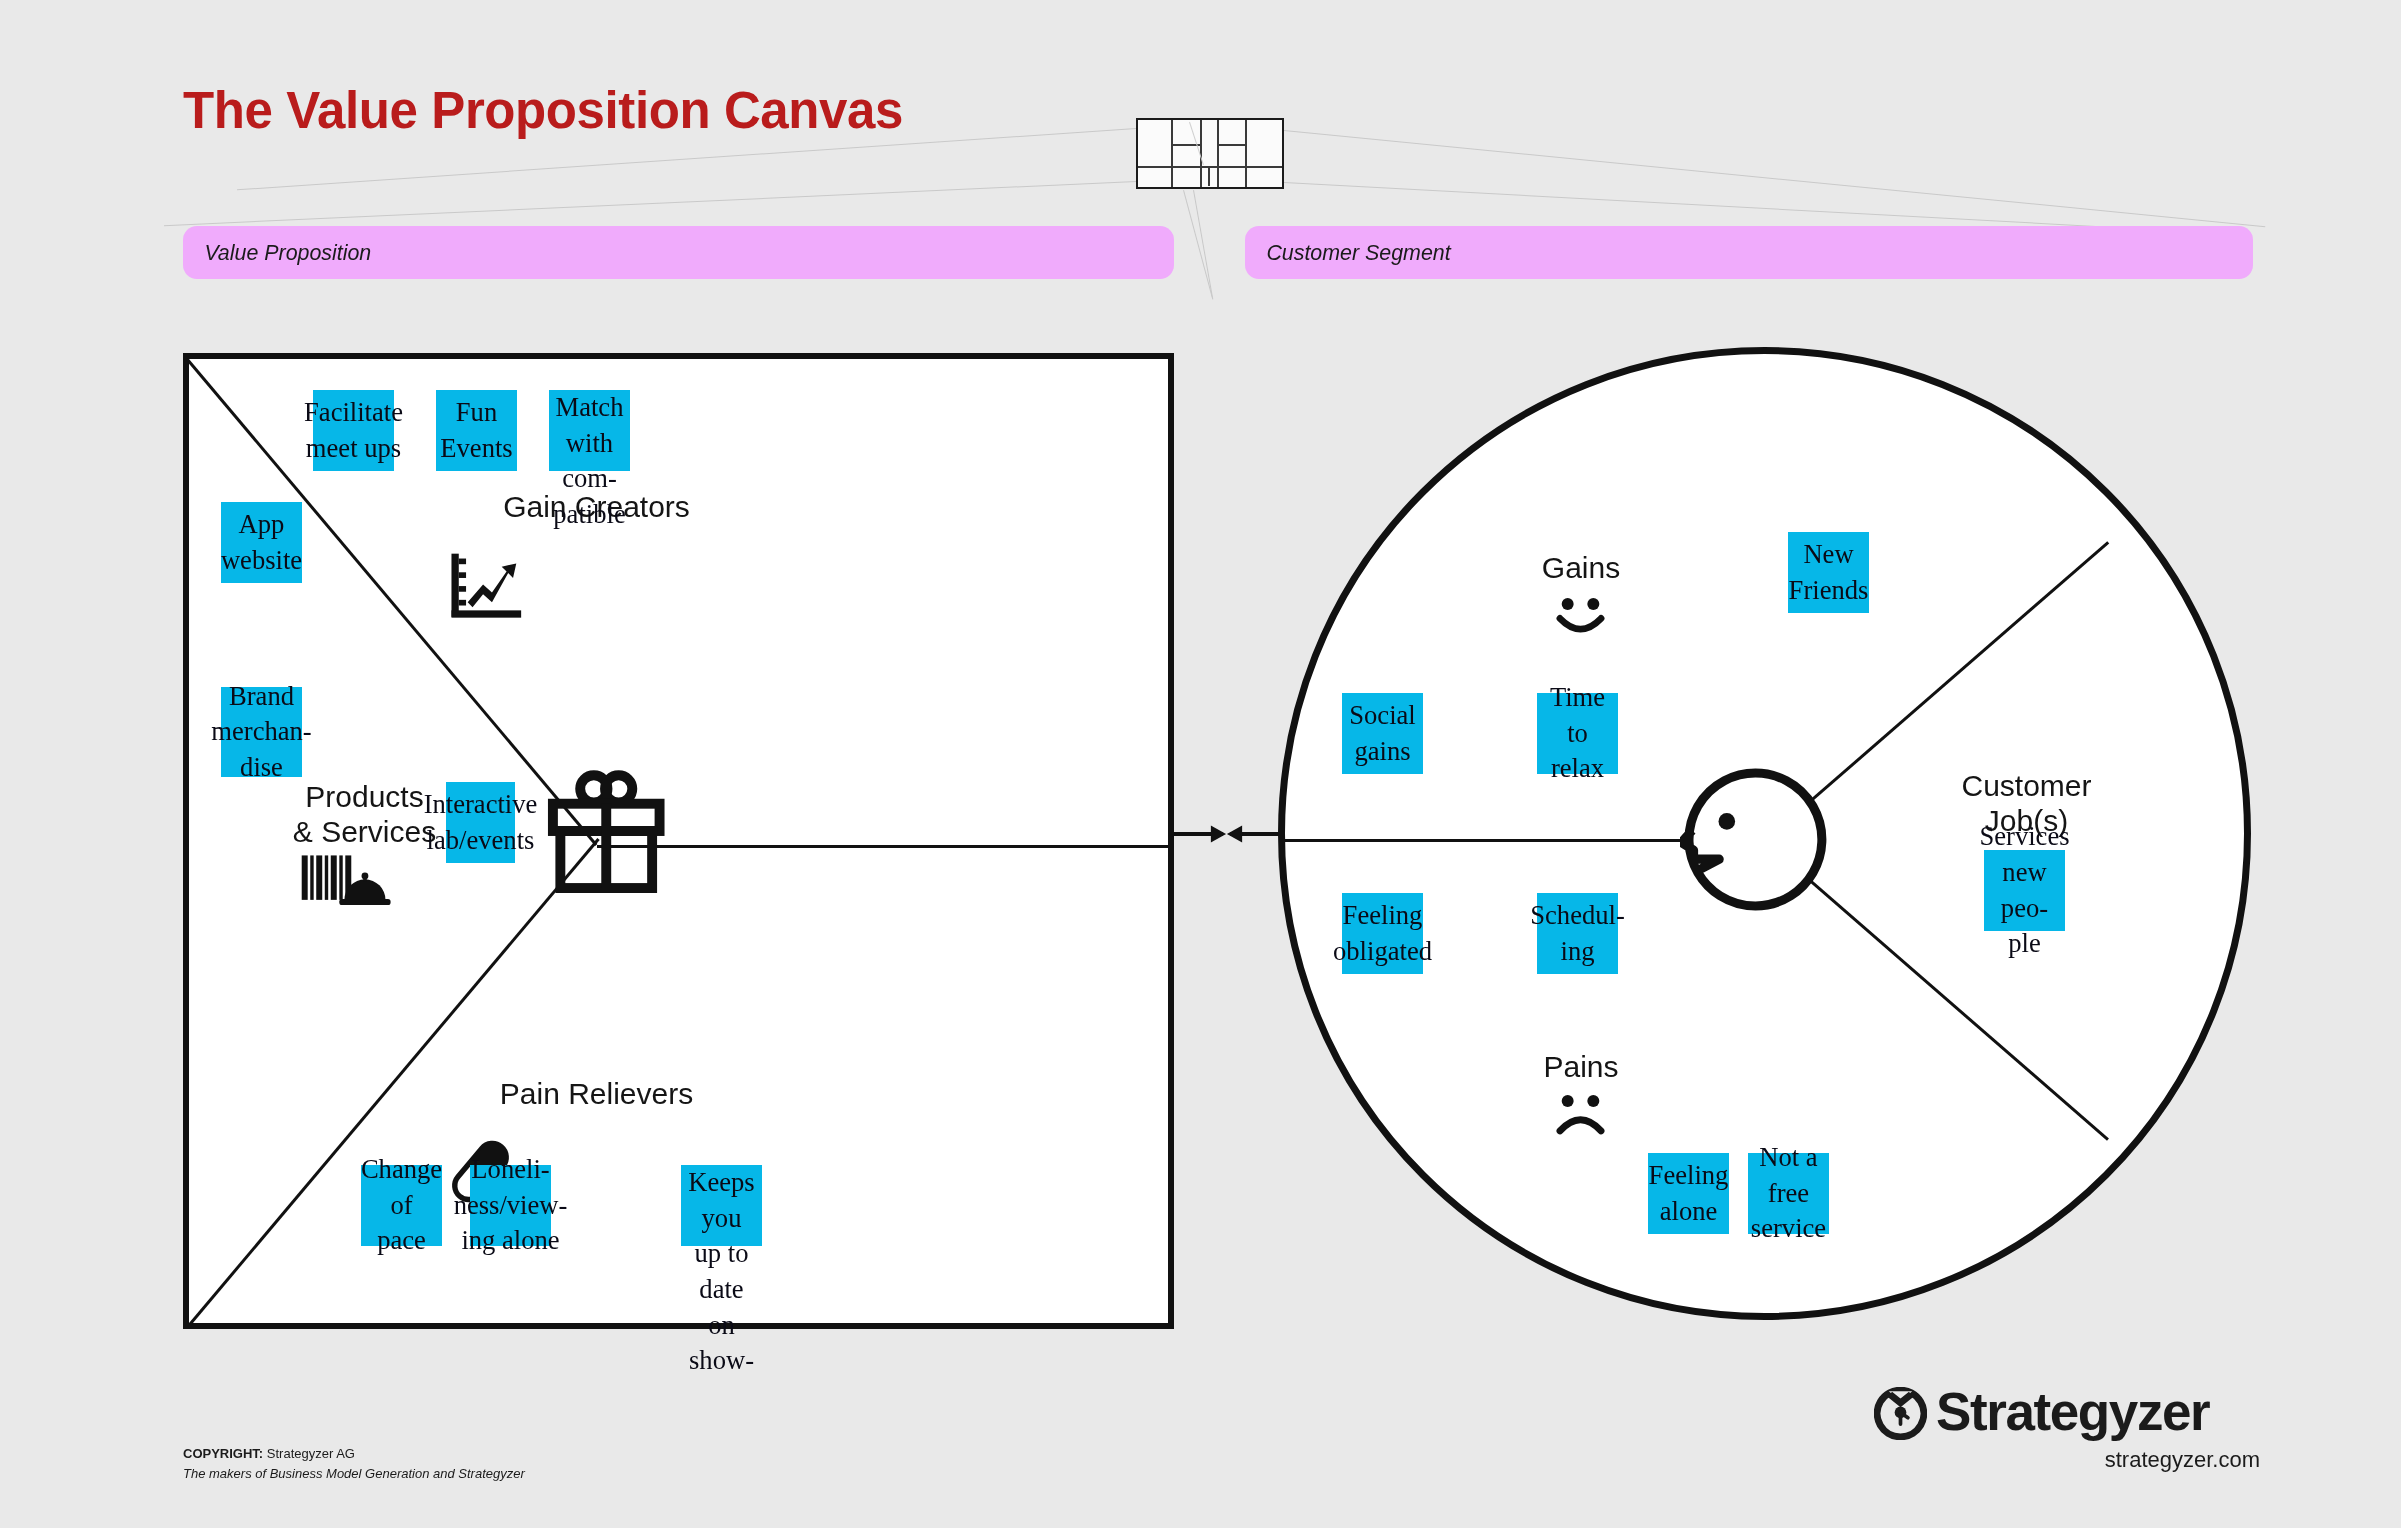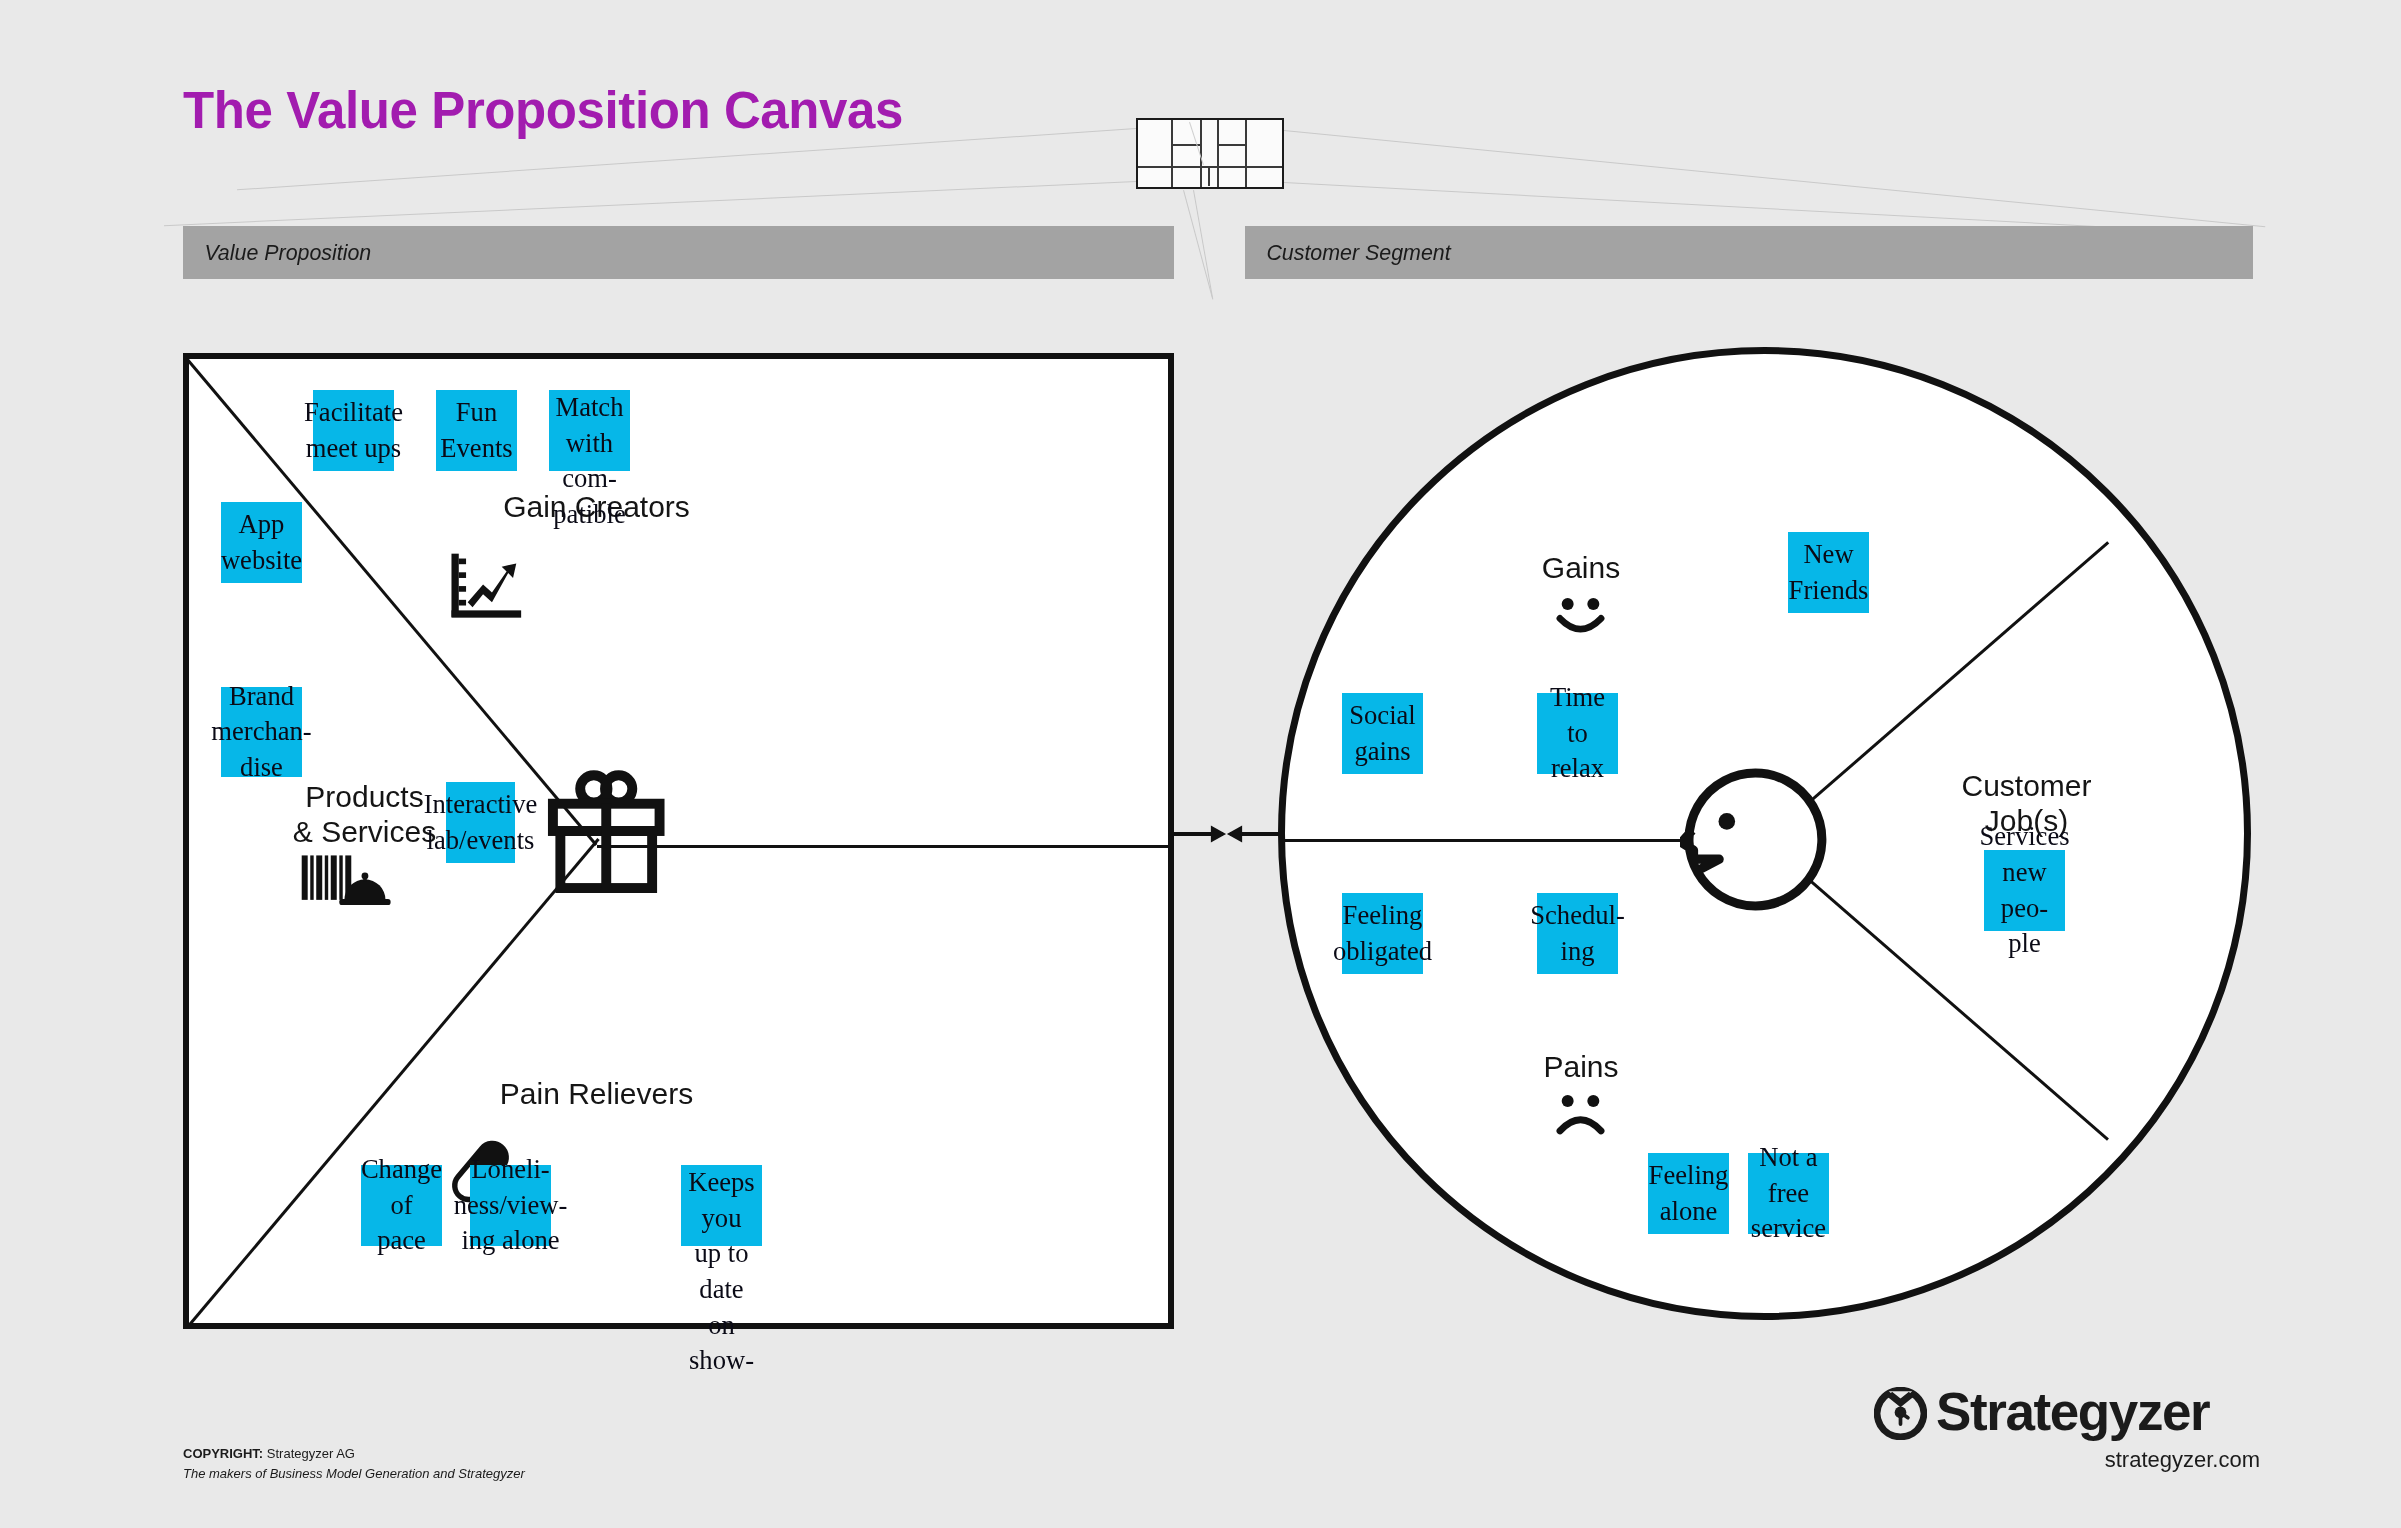--- a/index.html
+++ b/index.html
@@ -17,21 +17,21 @@
     background: #e9e9e9;
   }
 
   
   #page-title {
     position: absolute;
     left: 183px;
     top: 81px;
     font-size: 51px;
     font-weight: 700;
-    color: #a21caf;
+    color: #b91c1c;
     letter-spacing: -0.4px;
     font-family: "Liberation Sans", sans-serif;
   }
 
   
   #bmc-thumb {
     position: absolute;
     left: 1136px;
     top: 118px;
     width: 148px;
@@ -48,22 +48,23 @@
     position: absolute;
     height: 0.9px;
     background: #c9c9c9;
     transform-origin: 0 0;
   }
 
   
   .strip {
     position: absolute;
     height: 53px;
-    background: #a3a3a3;
+    background: #f0abfc;
     top: 226px;
+    border-radius: 14px;
   }
   .strip span {
     position: absolute;
     left: 21.4px;
     top: 15.4px;
     font-style: italic;
     font-size: 21.4px;
     color: #1b1b1b;
   }
   #strip-vp { left: 183px; width: 991px; }

